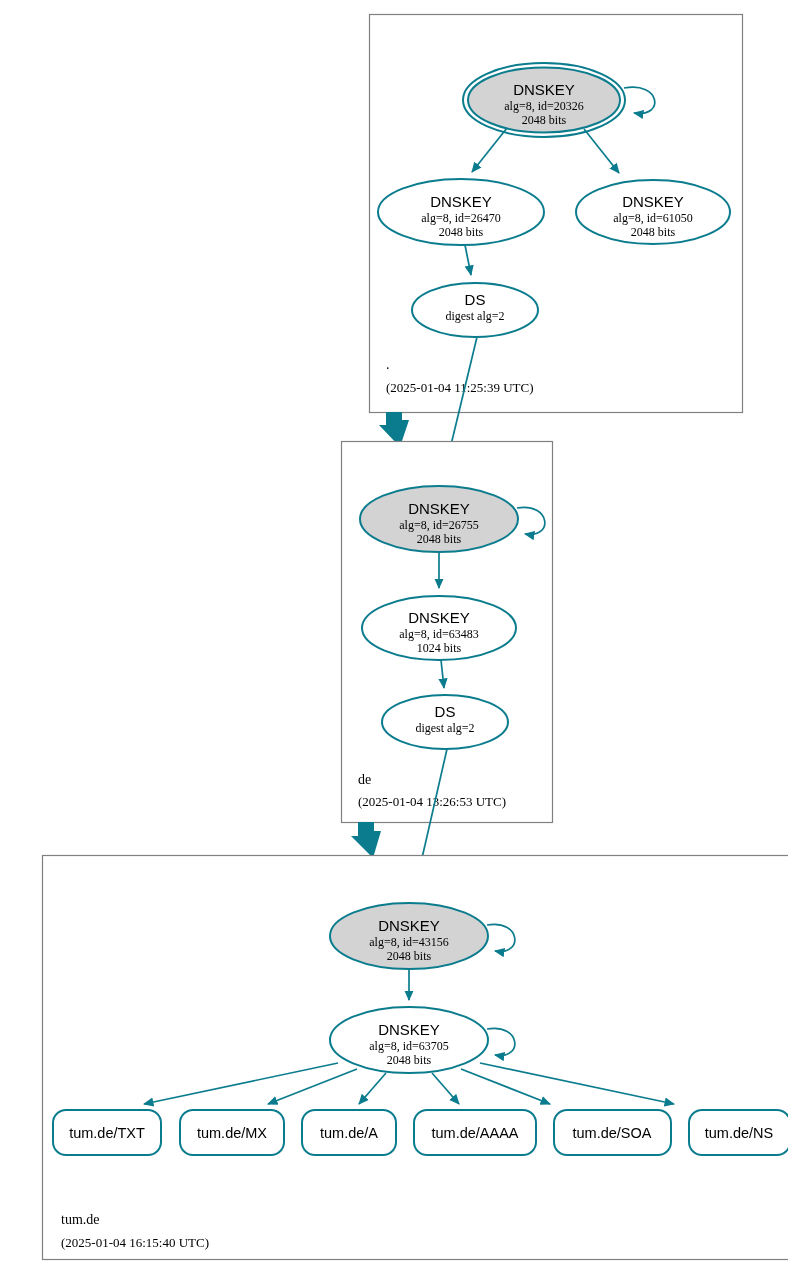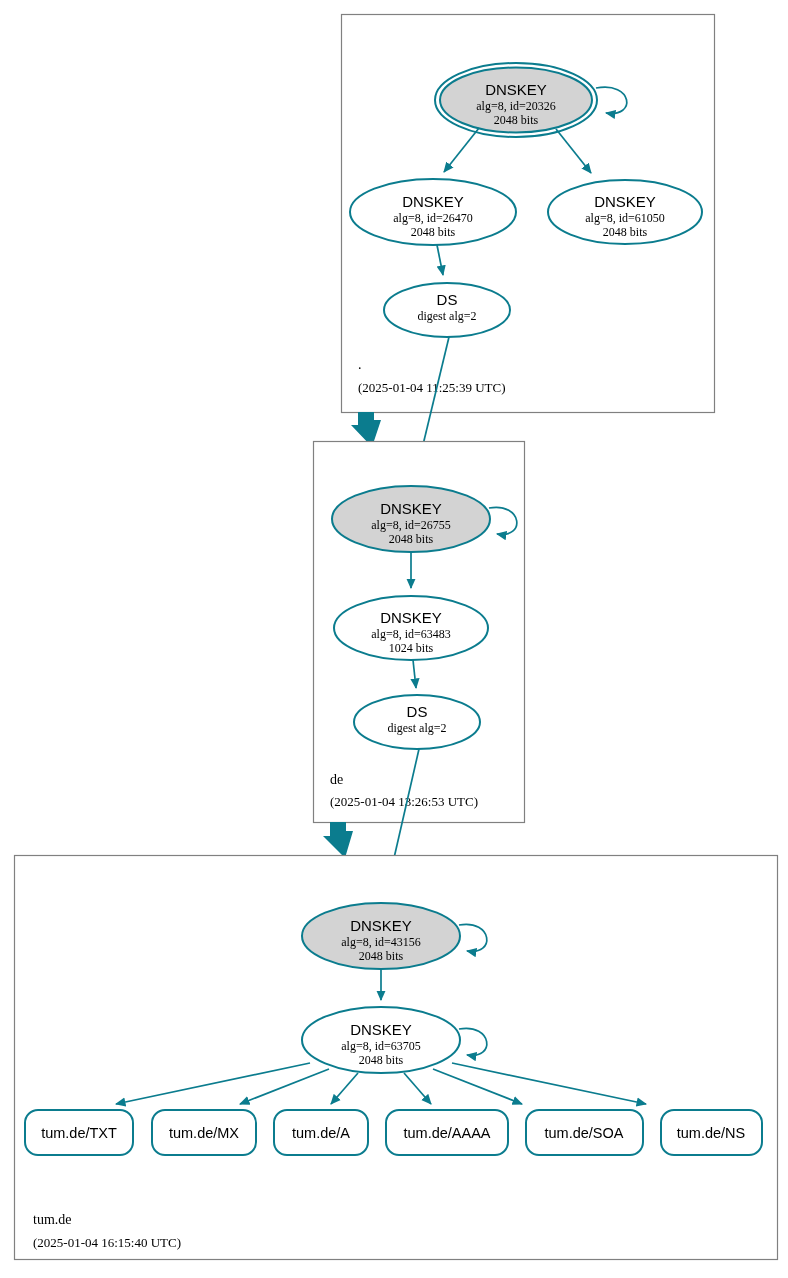--- a/index.html
+++ b/index.html
@@ -10,20 +10,21 @@
   body {
     width: 788px;
     height: 1278px;
     font-family: "Liberation Sans", sans-serif;
     overflow: hidden;
   }
   #graph-root {
     position: relative;
     width: 667px;
     height: 1278px;
+    padding-left: 28px;
   }
   svg#dnssec-graph {
     display: block;
     width: 788px;
     height: 1278px;
   }
   .zone-box {
     fill: #ffffff;
     stroke: #808080;
     stroke-width: 1.2;

